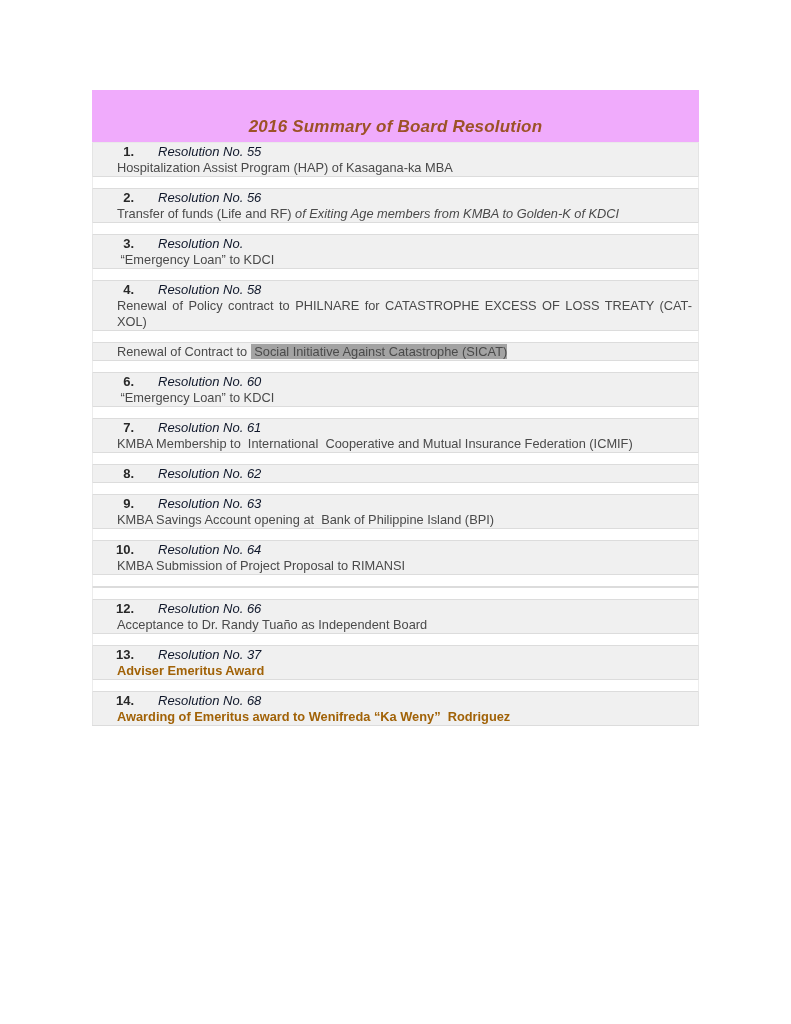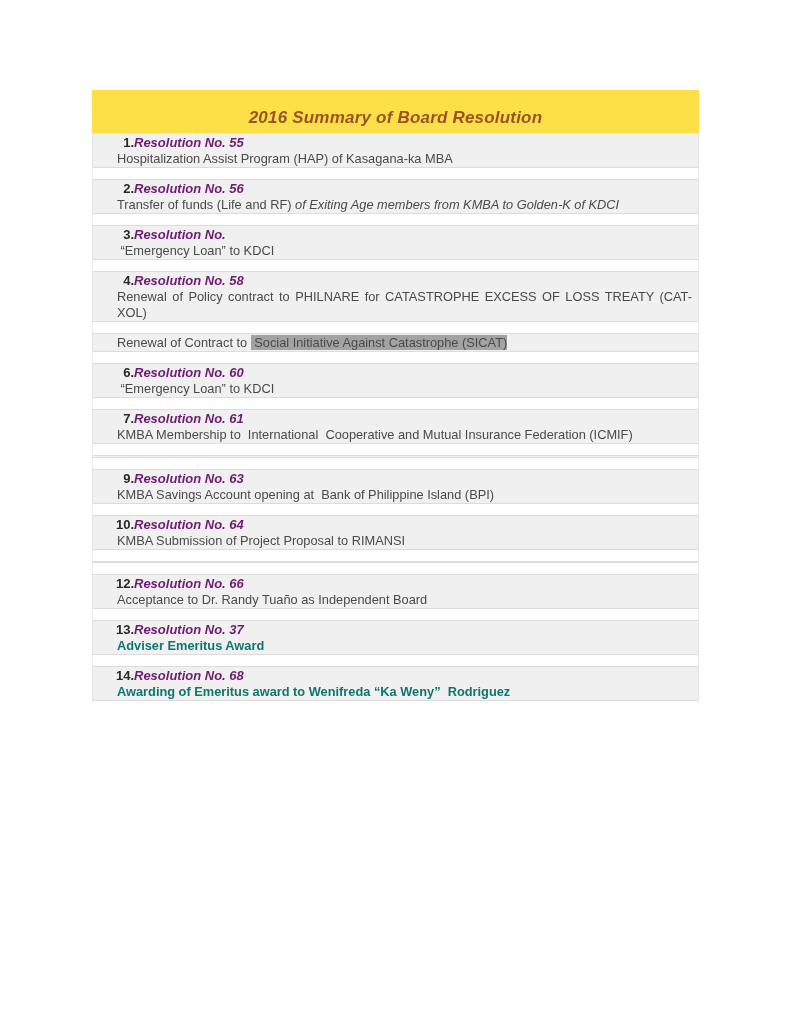--- a/index.html
+++ b/index.html
@@ -5,21 +5,21 @@
   * { margin:0; padding:0; box-sizing:border-box; }
   html,body { background:#ffffff; }
   body {
     width:791px; height:1024px; position:relative; overflow:hidden;
     font-family:"Liberation Sans", sans-serif;
   }
   .board-table {
     position:absolute; left:92px; top:90px; width:607px;
   }
   .table-header {
-    background:#fde047; height:43px;
+    background:#f0abfc; height:52px;
     display:flex; align-items:flex-end; justify-content:center;
     padding-bottom:5px;
   }
   .table-title {
     font-size:17px; font-weight:bold; font-style:italic;
     color:#9C5227; letter-spacing:0.2px;
   }
   .rows {
     border-top:1px solid #E9E9E9;
     border-bottom:1px solid #DCDCDC;
@@ -28,30 +28,30 @@
     background:#F0F0F0;
     padding:1px 6px 0 0;
     border-left:1px solid #E4E4E4; border-right:1px solid #E4E4E4;
   }
   .line1 { font-size:13px; line-height:16px; }
   .row-num {
     display:inline-block; width:41px; text-align:right;
     font-weight:bold; color:#282828; vertical-align:top;
   }
   .row-title {
-    font-weight:bold; font-style:italic; color:#701a75; margin-left:0;
+    font-weight:normal; font-style:italic; color:#0f172a; margin-left:24px;
   }
   .row-desc {
     margin-left:24px; font-size:12.8px; line-height:16px;
     color:#4A4A4A; text-align:justify;
   }
   .row-desc span { white-space:pre-wrap; }
   .row-desc span.italic { font-style:italic; }
   .row-desc span.highlight { background:#a3a3a3; }
-  .row-desc span.bold { font-weight:bold; color:#0f766e; }
+  .row-desc span.bold { font-weight:bold; color:#a16207; }
   .gap {
     height:13px; background:#FFFFFF;
     border-top:1px solid #DCDCDC; border-bottom:1px solid #DCDCDC;
     border-left:1px solid #ECECEC; border-right:1px solid #ECECEC;
   }
 </style>
 </head>
 <body>
 
 <div class="board-table">
@@ -87,20 +87,21 @@
         <div class="line1"><span class="row-num">6.</span><span class="row-title">Resolution No. 60</span></div>
         <div class="row-desc"><span> “Emergency Loan” to KDCI</span></div>
       </div>
       <div class="gap"></div>
       <div class="row">
         <div class="line1"><span class="row-num">7.</span><span class="row-title">Resolution No. 61</span></div>
         <div class="row-desc"><span>KMBA Membership to  International  Cooperative and Mutual Insurance Federation (ICMIF)</span></div>
       </div>
       <div class="gap"></div>
       <div class="row">
+        <div class="line1"><span class="row-num">8.</span><span class="row-title">Resolution No. 62</span></div>
       </div>
       <div class="gap"></div>
       <div class="row">
         <div class="line1"><span class="row-num">9.</span><span class="row-title">Resolution No. 63</span></div>
         <div class="row-desc"><span>KMBA Savings Account opening at  Bank of Philippine Island (BPI)</span></div>
       </div>
       <div class="gap"></div>
       <div class="row">
         <div class="line1"><span class="row-num">10.</span><span class="row-title">Resolution No. 64</span></div>
         <div class="row-desc"><span>KMBA Submission of Project Proposal to RIMANSI</span></div>

